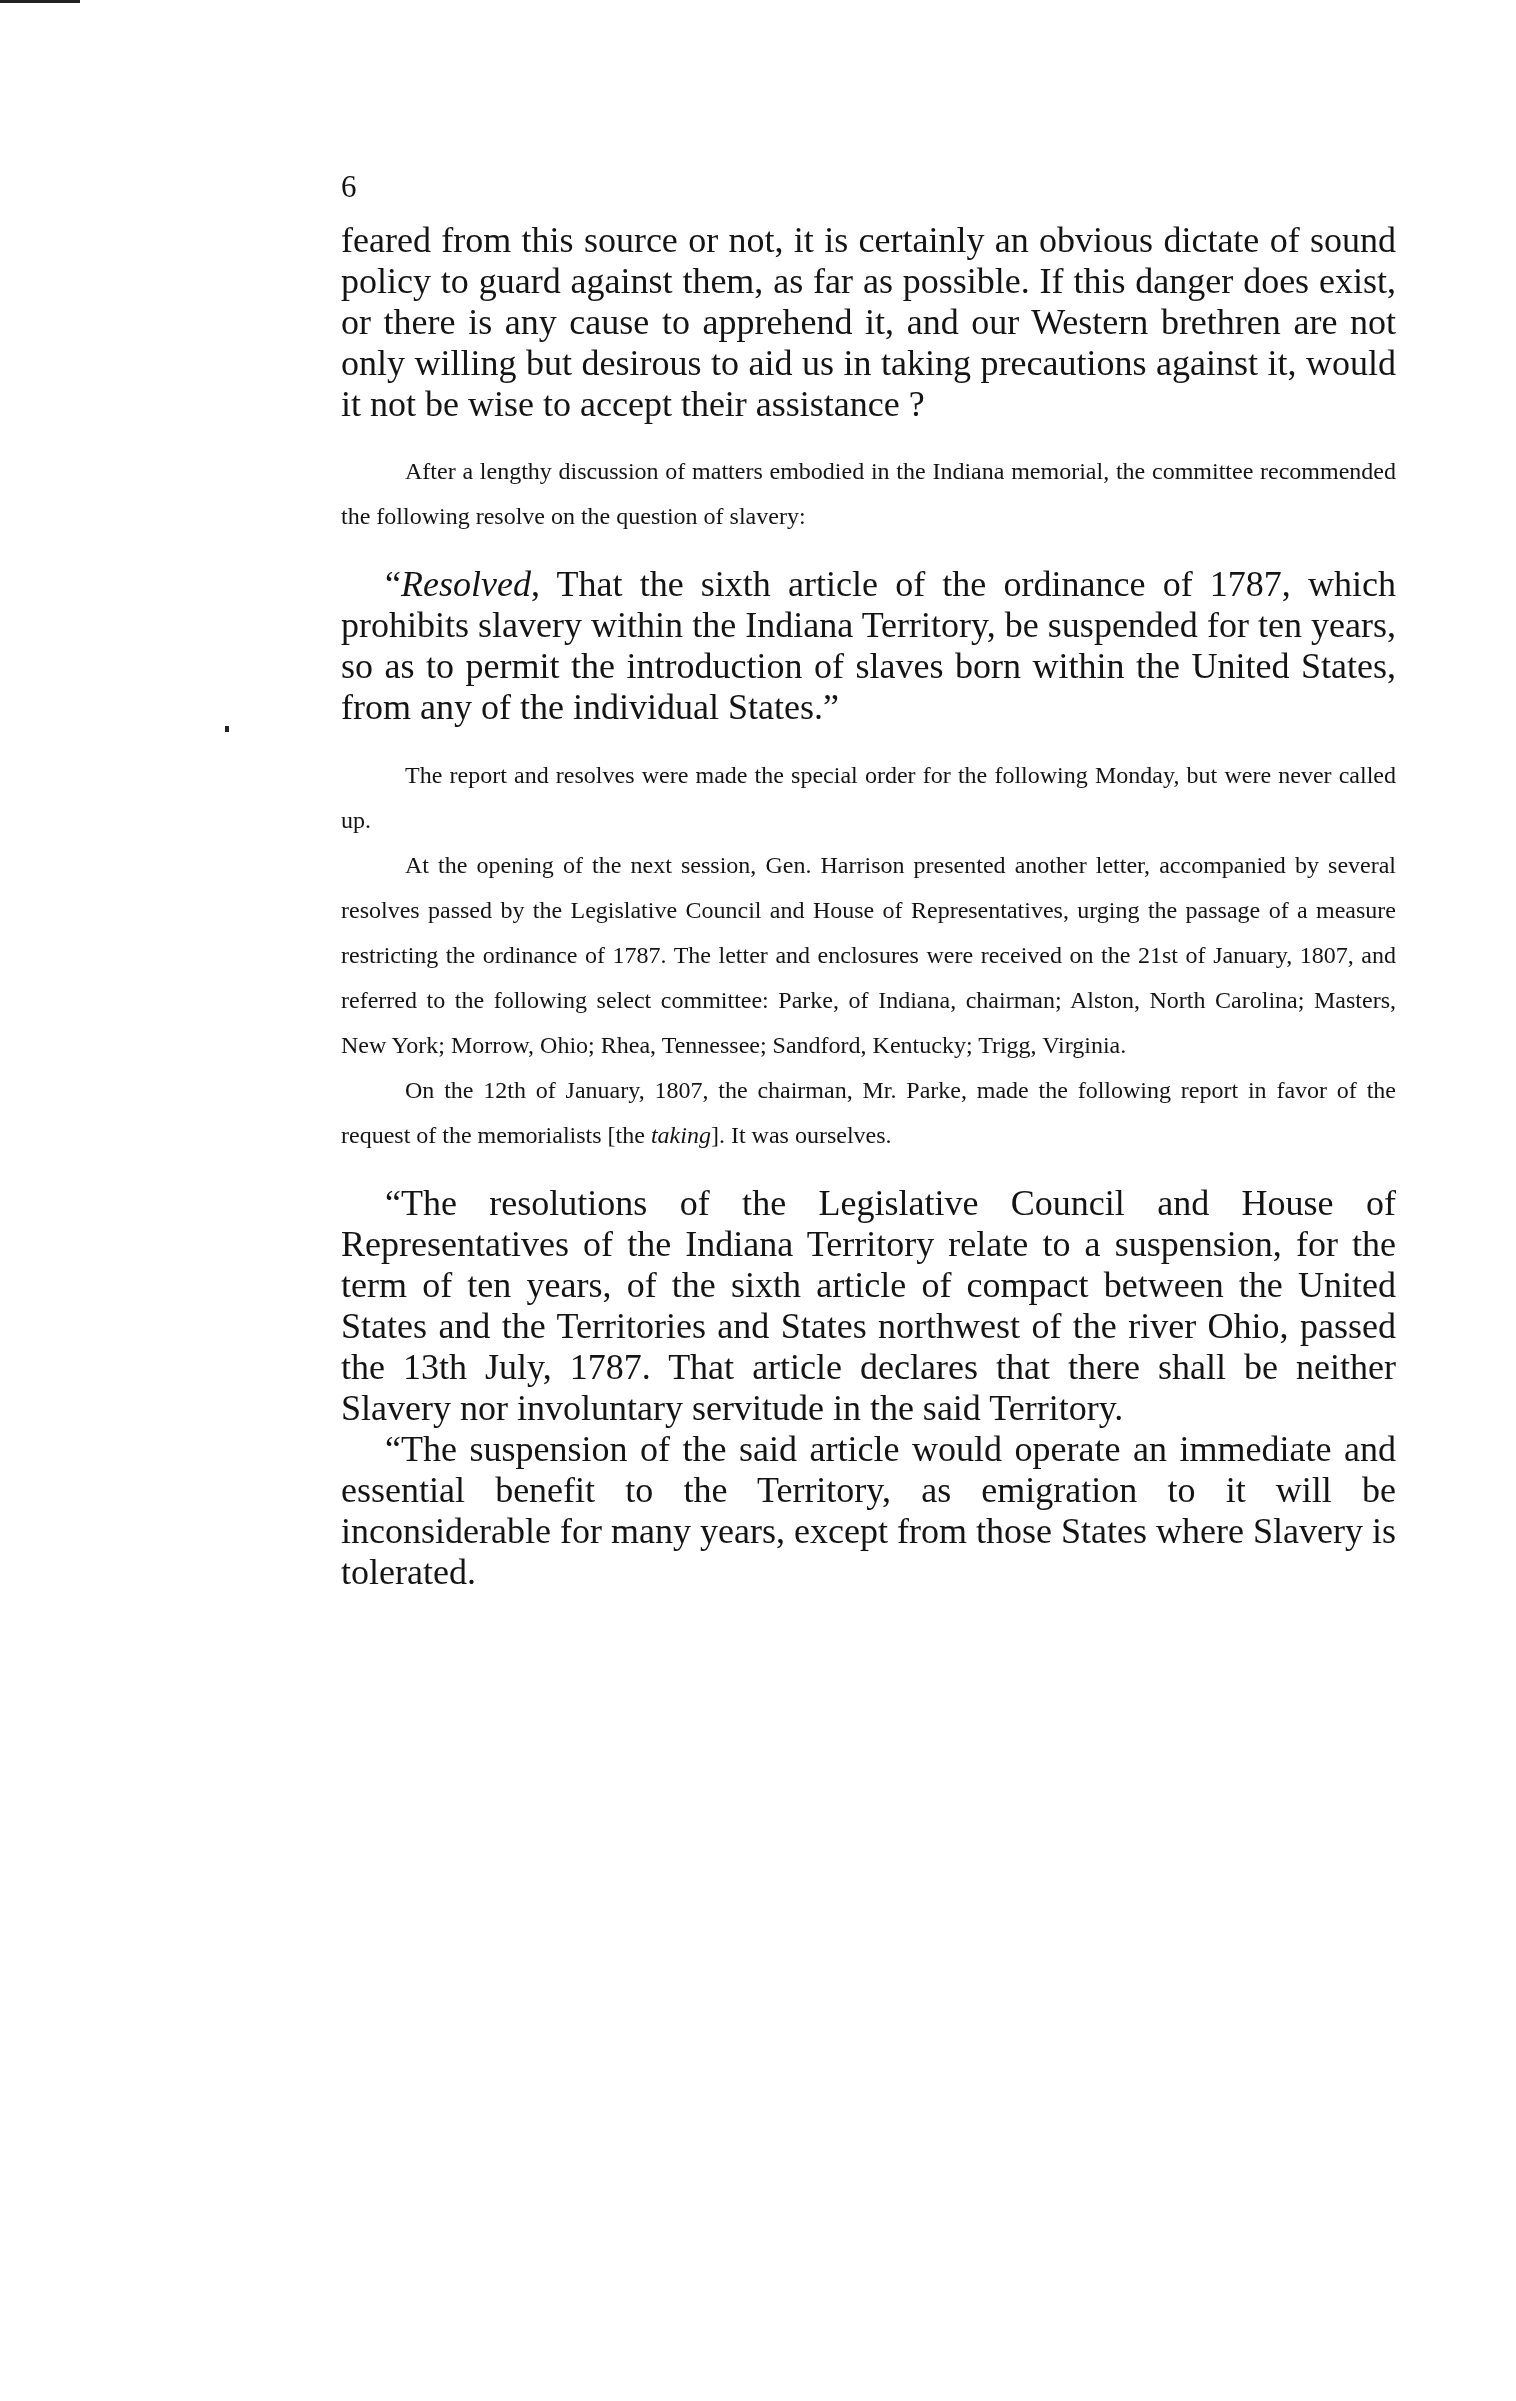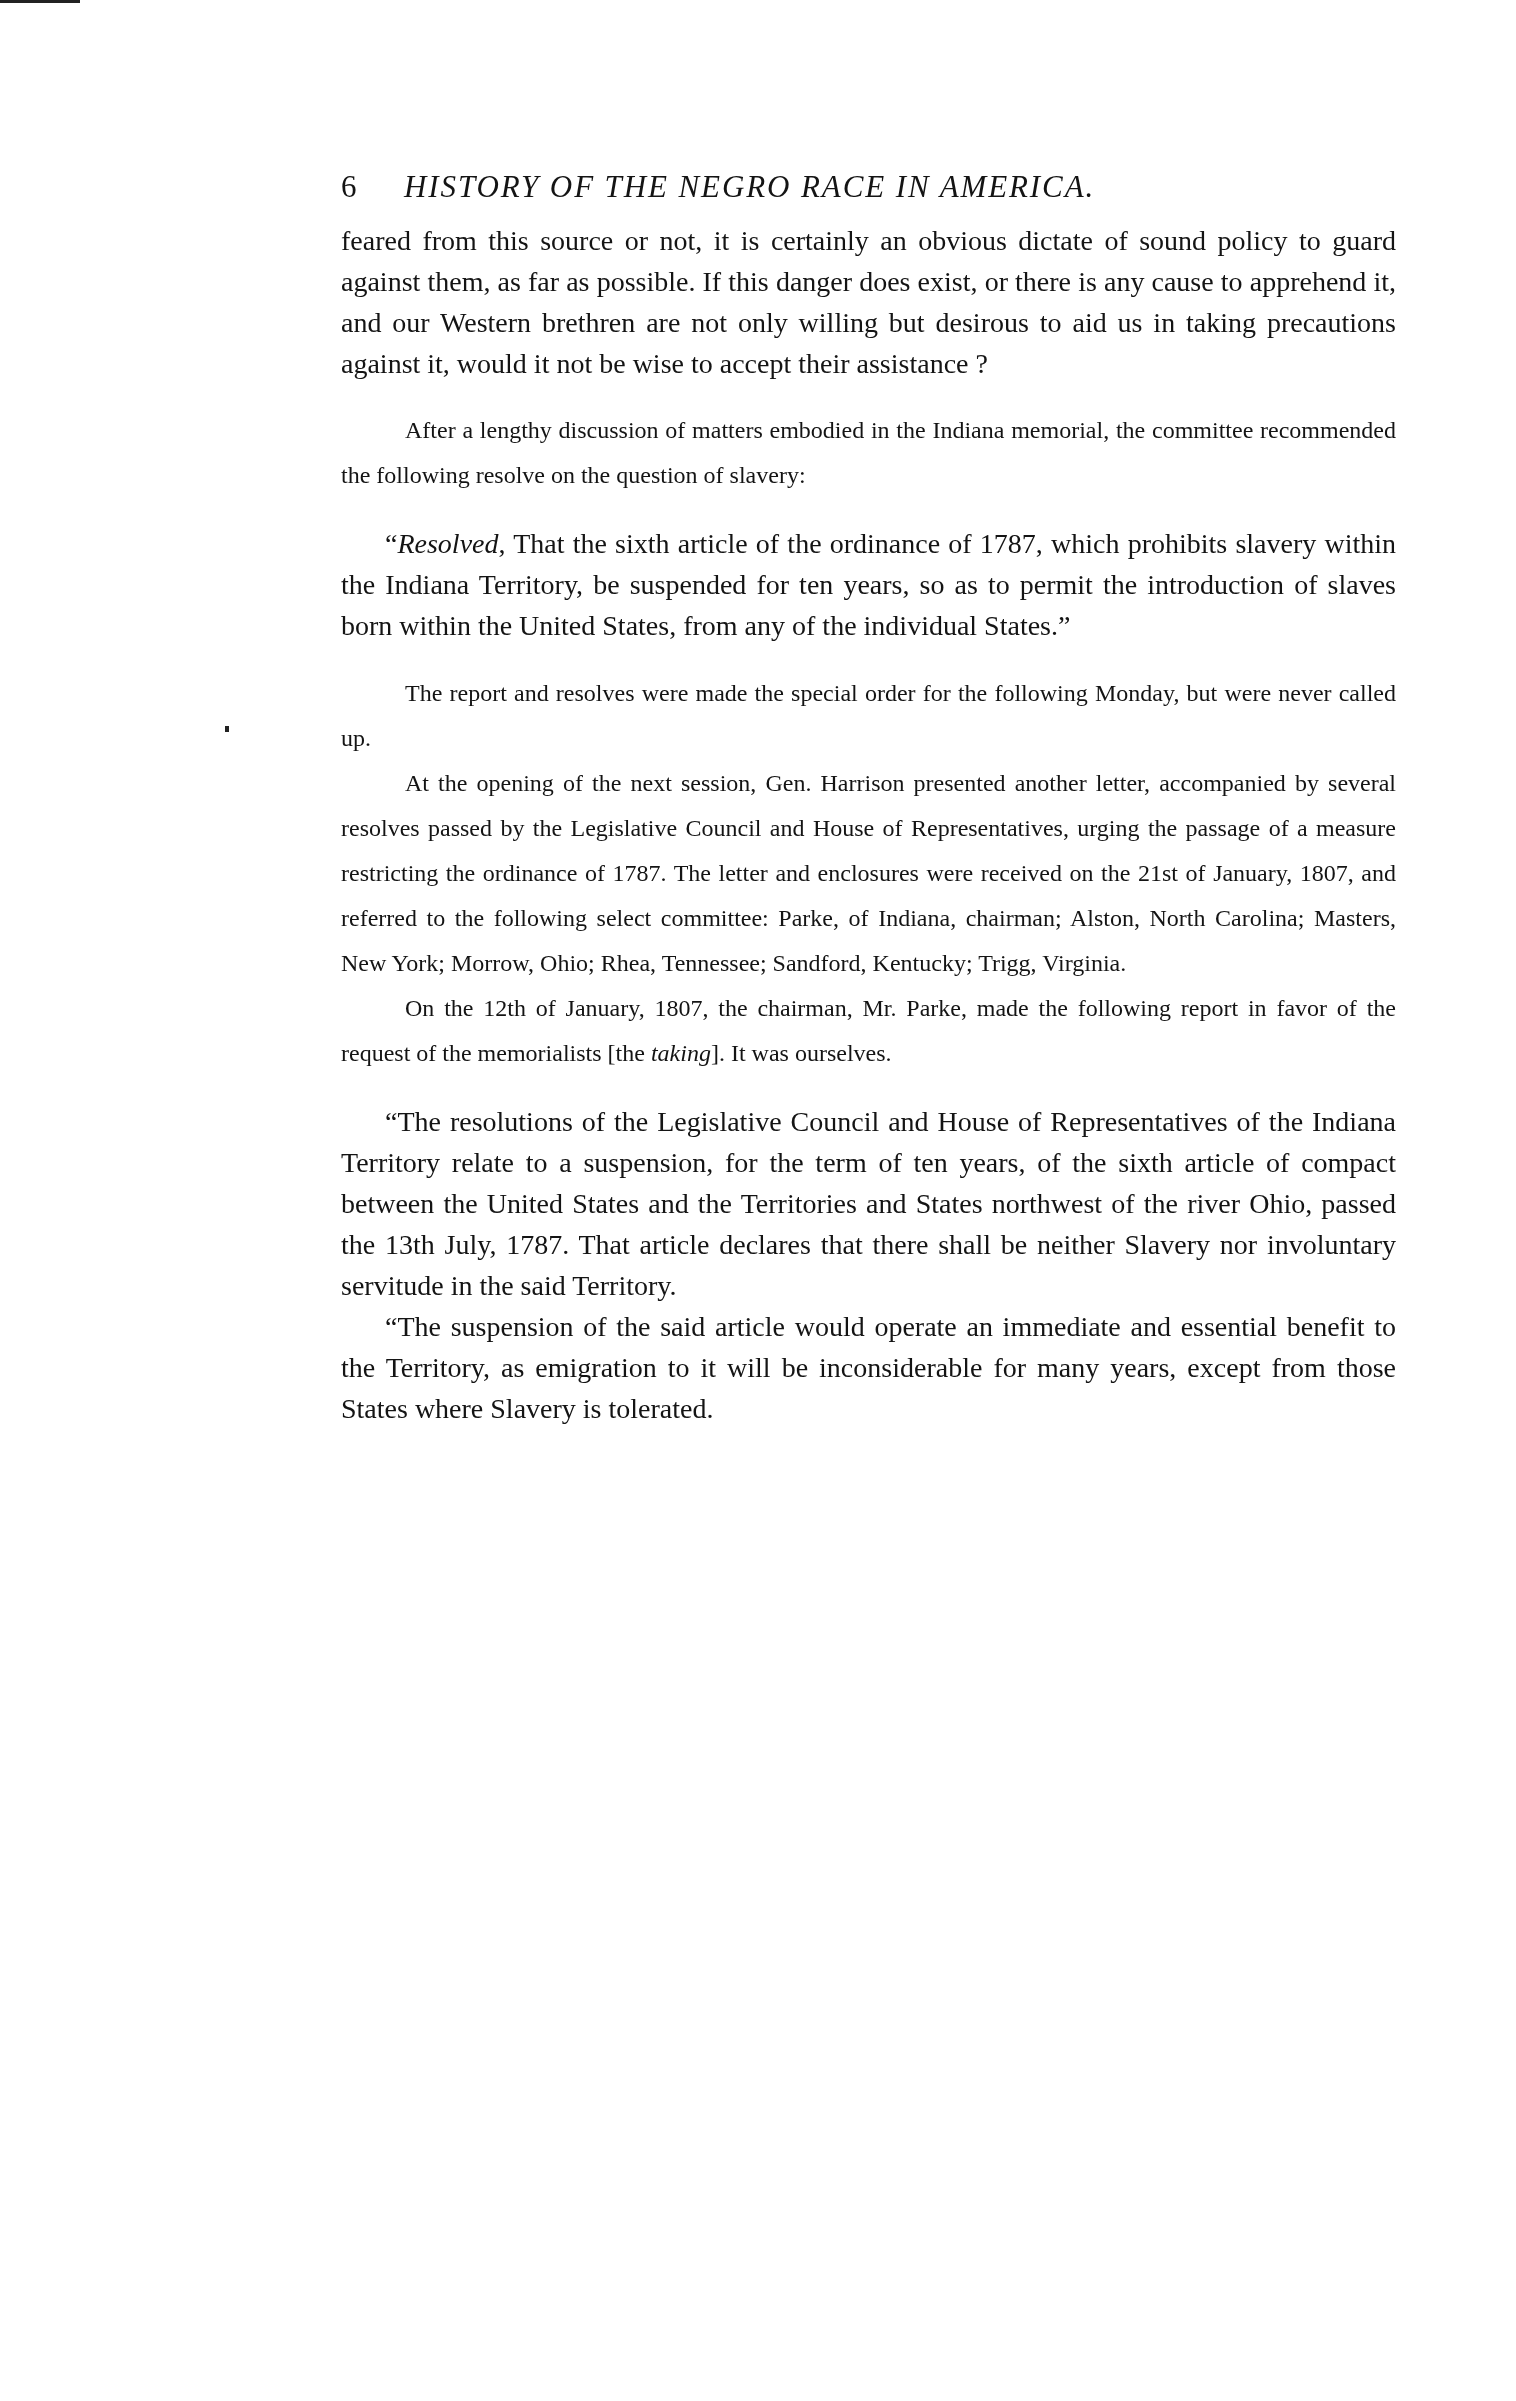--- a/index.html
+++ b/index.html
@@ -4,40 +4,39 @@
 <style>
   html, body { margin: 0; padding: 0; background: #ffffff; }
   body { width: 1517px; height: 2401px; position: relative; overflow: hidden; color: #141414; font-family: "Liberation Serif", "DejaVu Serif", serif; }
   .corner-mark { position: absolute; left: 0; top: 0; width: 80px; height: 2.5px; background: #222; }
   .stray-dot { position: absolute; width: 4.2px; height: 5.9px; background: #222; }
   .page { position: absolute; left: 341px; top: 169px; width: 1055px; }
   .running-head { display: flex; align-items: baseline; height: 51px; font-size: 31px; }
   .page-number { width: 63px; font-style: normal; }
   .running-title { font-style: italic; letter-spacing: 1.9px; }
   .block { text-align: justify; }
-  .small { font-size: 28px; line-height: 41px; }
+  .small { font-size: 36px; line-height: 41px; }
   .large { font-size: 24px; line-height: 45px; }
   p { margin: 0; }
   .indent { text-indent: 64px; }
   .indent-sm { text-indent: 44px; }
   .gap-2 { margin-top: 23.6px; }
   .gap-3 { margin-top: 25px; }
   em { font-style: italic; }
 </style>
 </head>
 <body>
 
 <div class="corner-mark"></div>
 <div class="stray-dot" style="left:225px; top:726px;"></div>
 
 <div class="page">
 
   <div class="running-head">
     <span class="page-number">6</span>
-    <span class="running-title">HISTORY OF THE NEGRO RACE IN AMERICA.</span>
   </div>
 
   <div class="block small" style="margin-top:0;">
     <p>feared from this source or not, it is certainly an obvious dictate of sound policy to guard against them, as far as possible.  If this danger does exist, or there is any cause to apprehend it, and our Western brethren are not only willing but desirous to aid us in taking precautions against it, would it not be wise to accept their assistance ?</p>
   </div>
 
   <div class="block large gap-2">
     <p class="indent">After a lengthy discussion of matters embodied in the Indiana memorial, the committee recommended the following resolve on the question of slavery:</p>
   </div>
 

